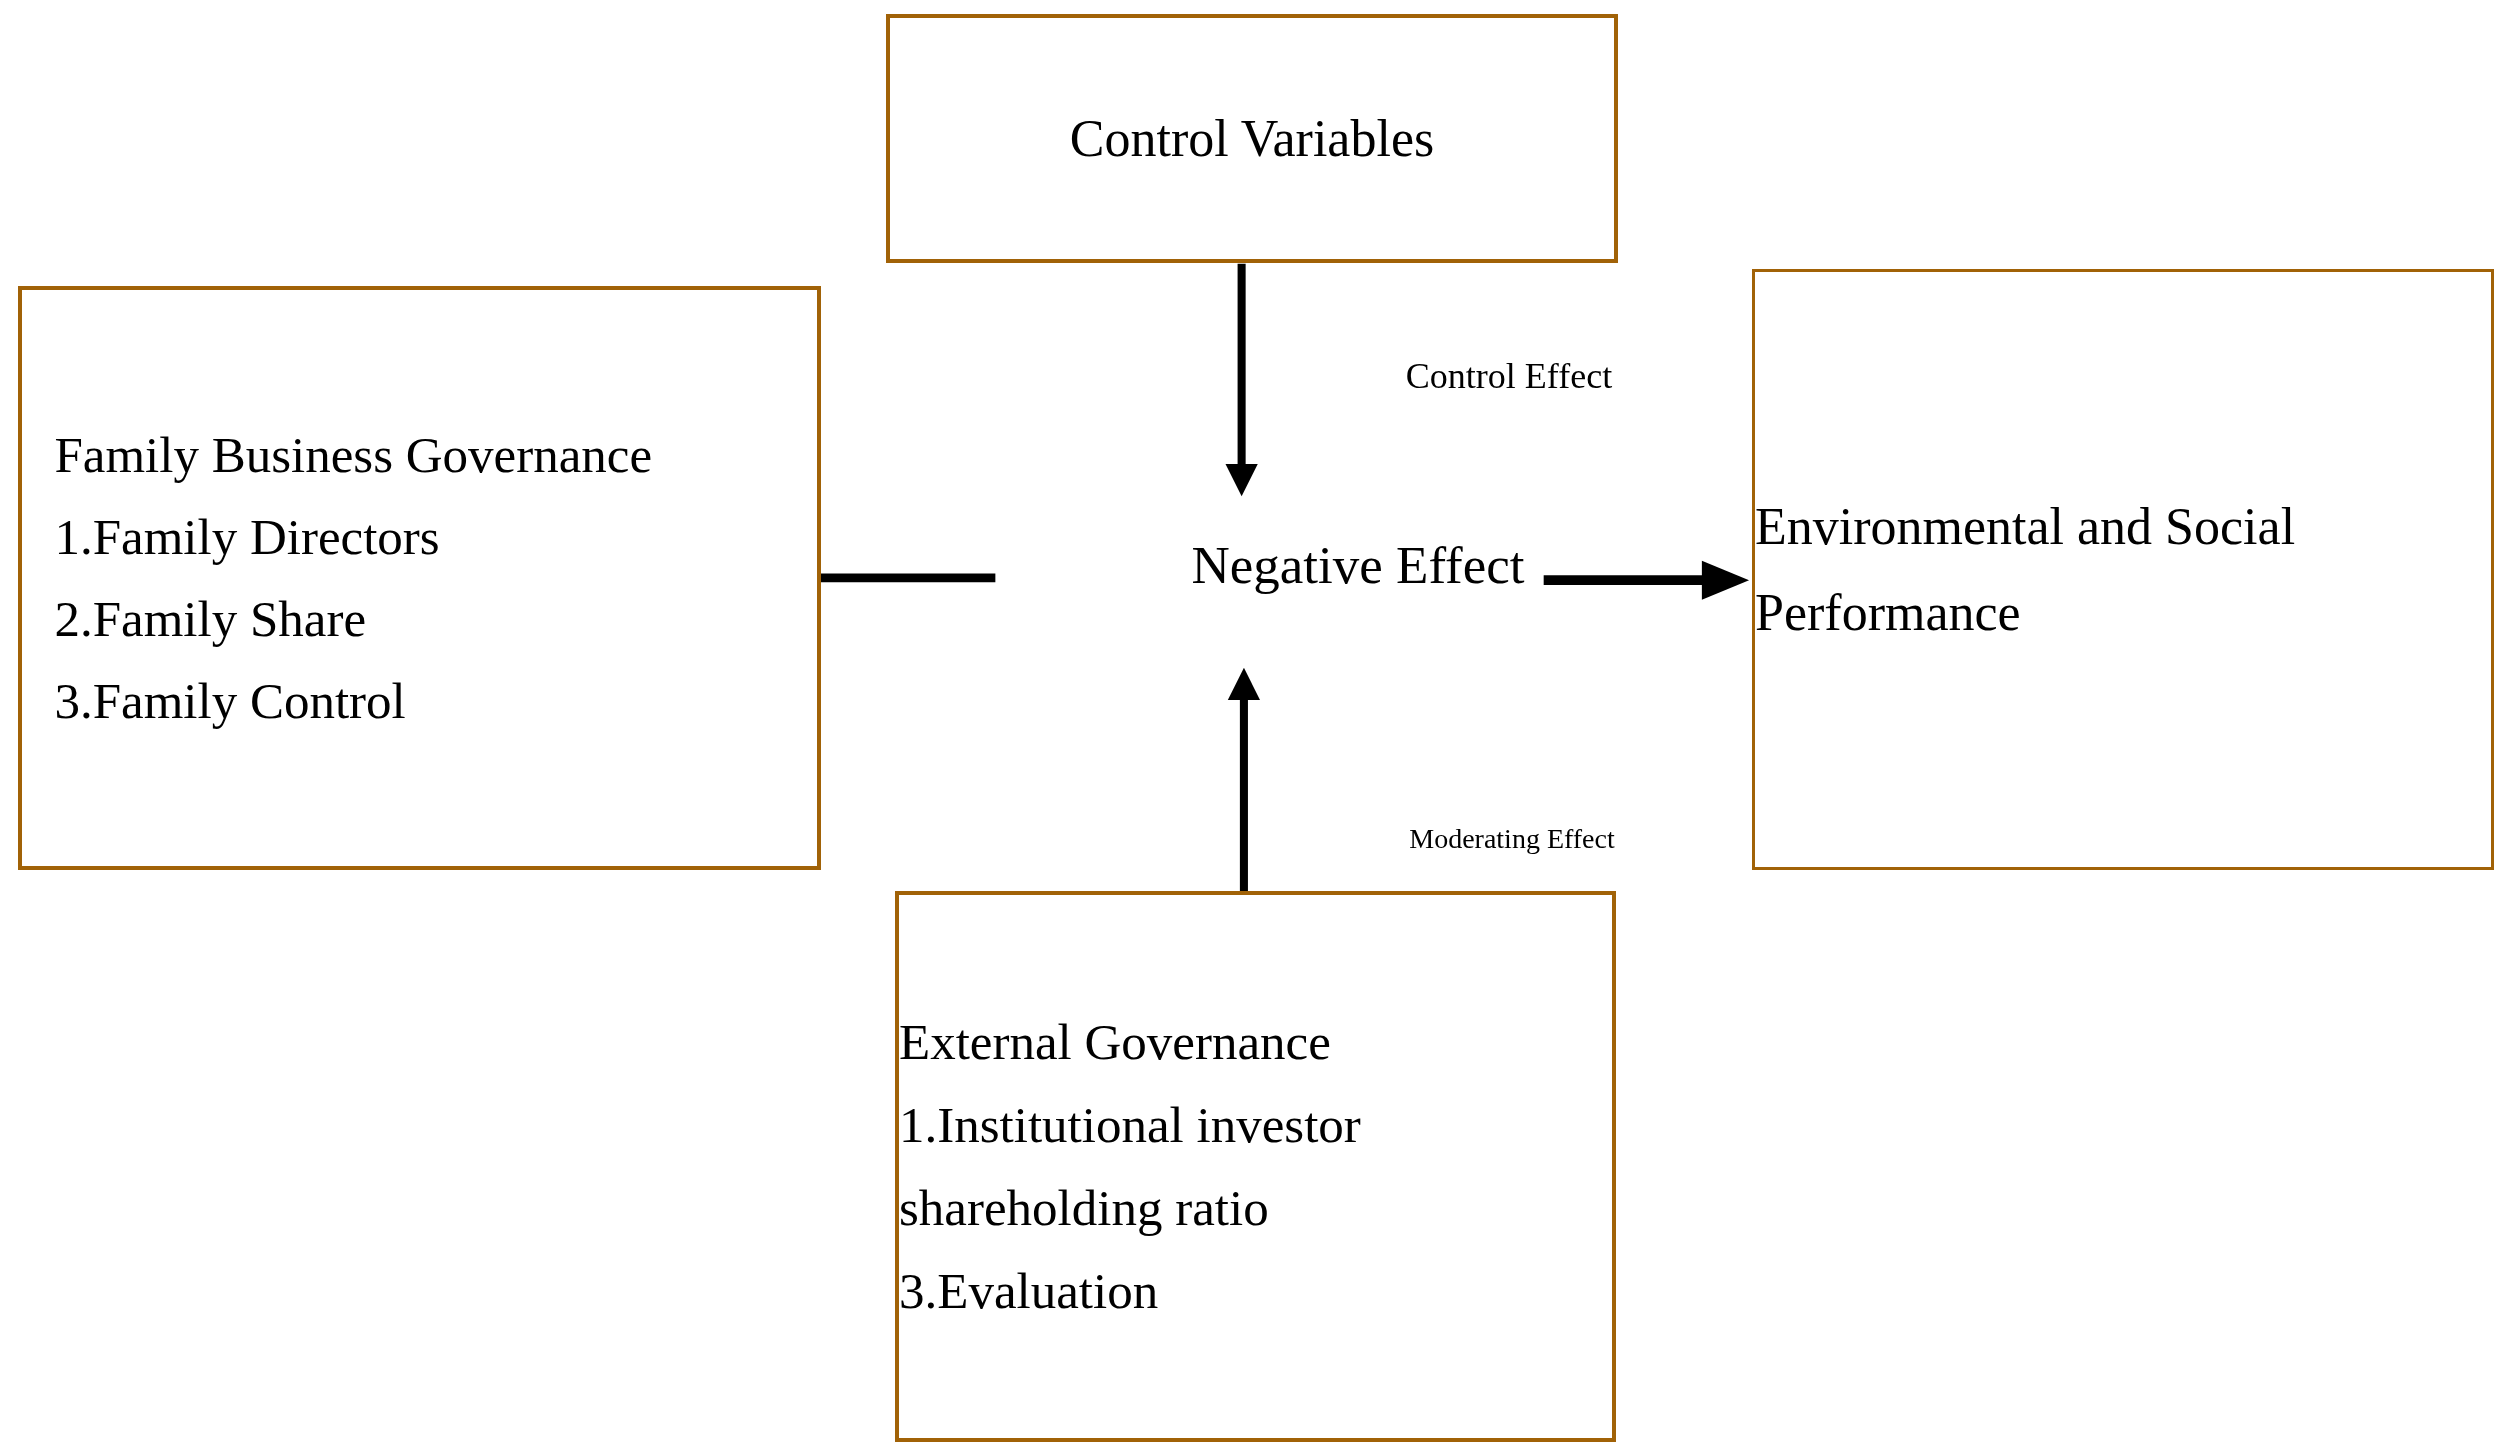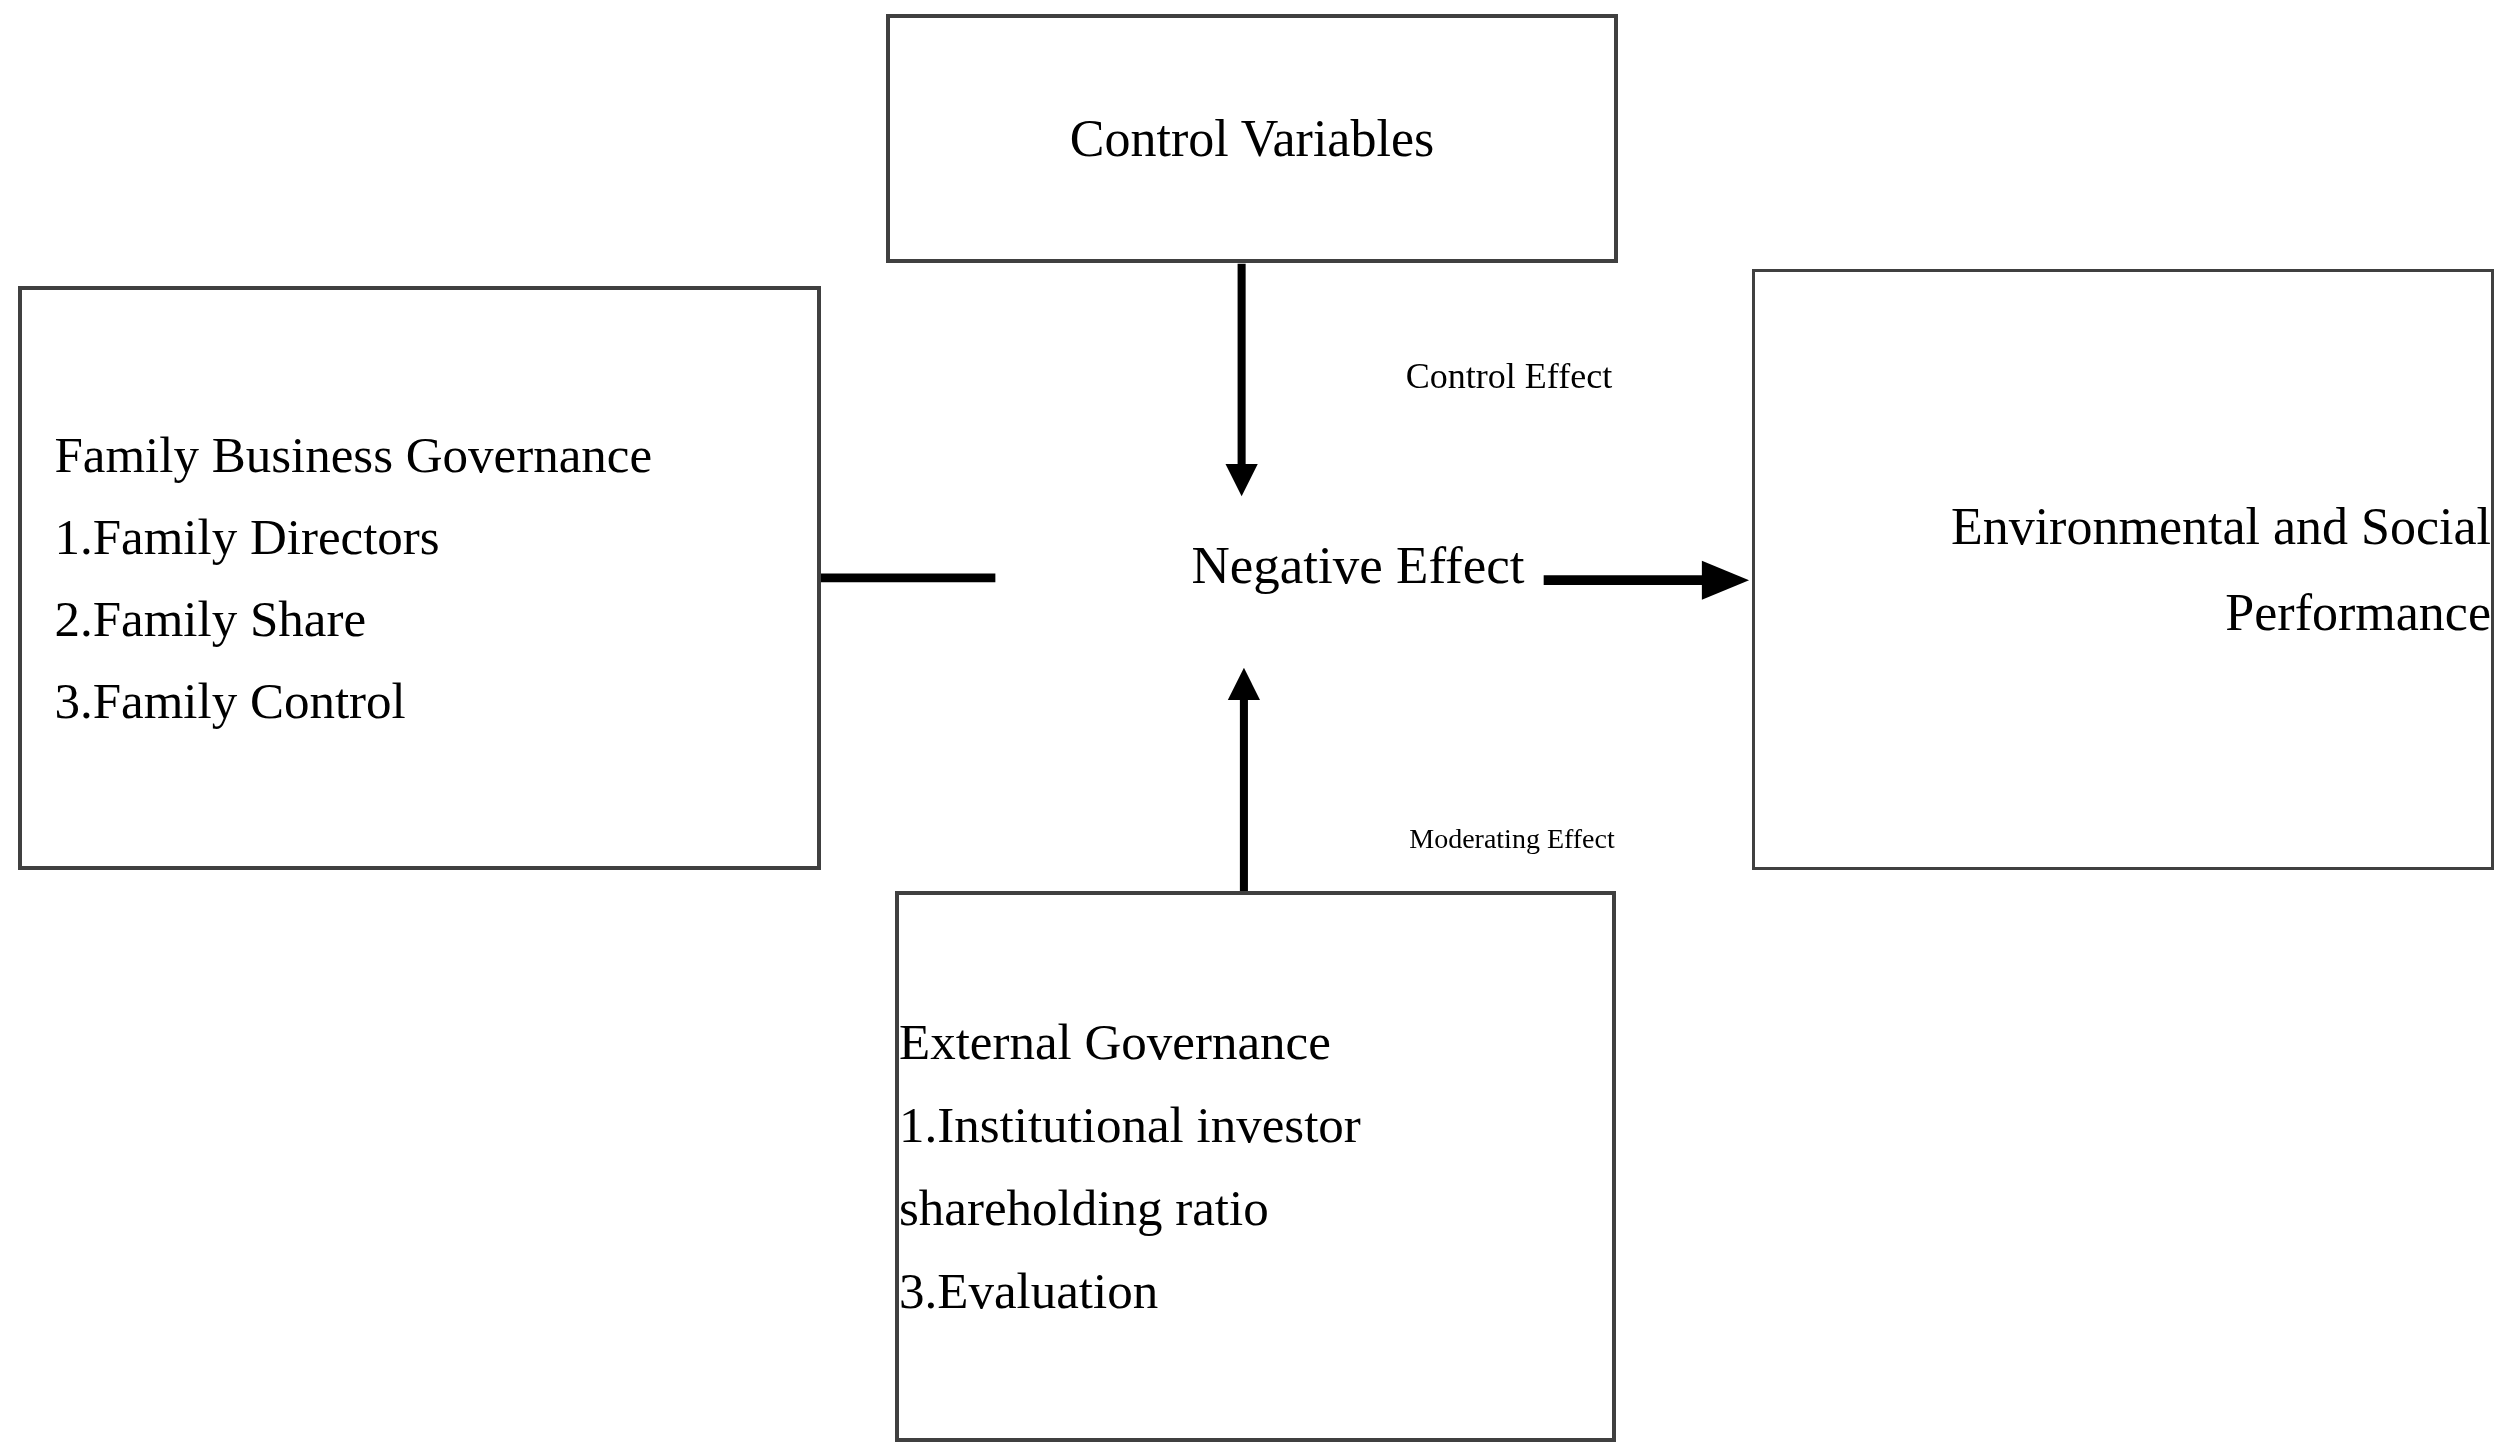--- a/index.html
+++ b/index.html
@@ -22,21 +22,21 @@
     position: absolute;
     left: 0;
     top: 0;
     width: 2512px;
     height: 1451px;
     pointer-events: none;
   }
   .box {
     position: absolute;
     background: #ffffff;
-    border: 4px solid #404040;
+    border: 4px solid #a16207;
     box-sizing: border-box;
     display: flex;
   }
   .box-control {
     left: 886px; top: 14.4px;
     width: 732px; height: 249px;
     border-width: 4.6px;
     align-items: center;
     justify-content: center;
   }
@@ -56,21 +56,21 @@
     font-size: 51px;
     line-height: 82px;
     white-space: nowrap;
   }
   .box-performance {
     left: 1752px; top: 269px;
     width: 742px; height: 601px;
     border-width: 3.5px;
     flex-direction: column;
     justify-content: center;
-    align-items: flex-end;
+    align-items: flex-start;
     text-align: center;
   }
   .box-performance .line {
     font-size: 52px;
     line-height: 86px;
     white-space: nowrap;
   }
   .box-external {
     left: 895px; top: 891px;
     width: 721px; height: 551px;

